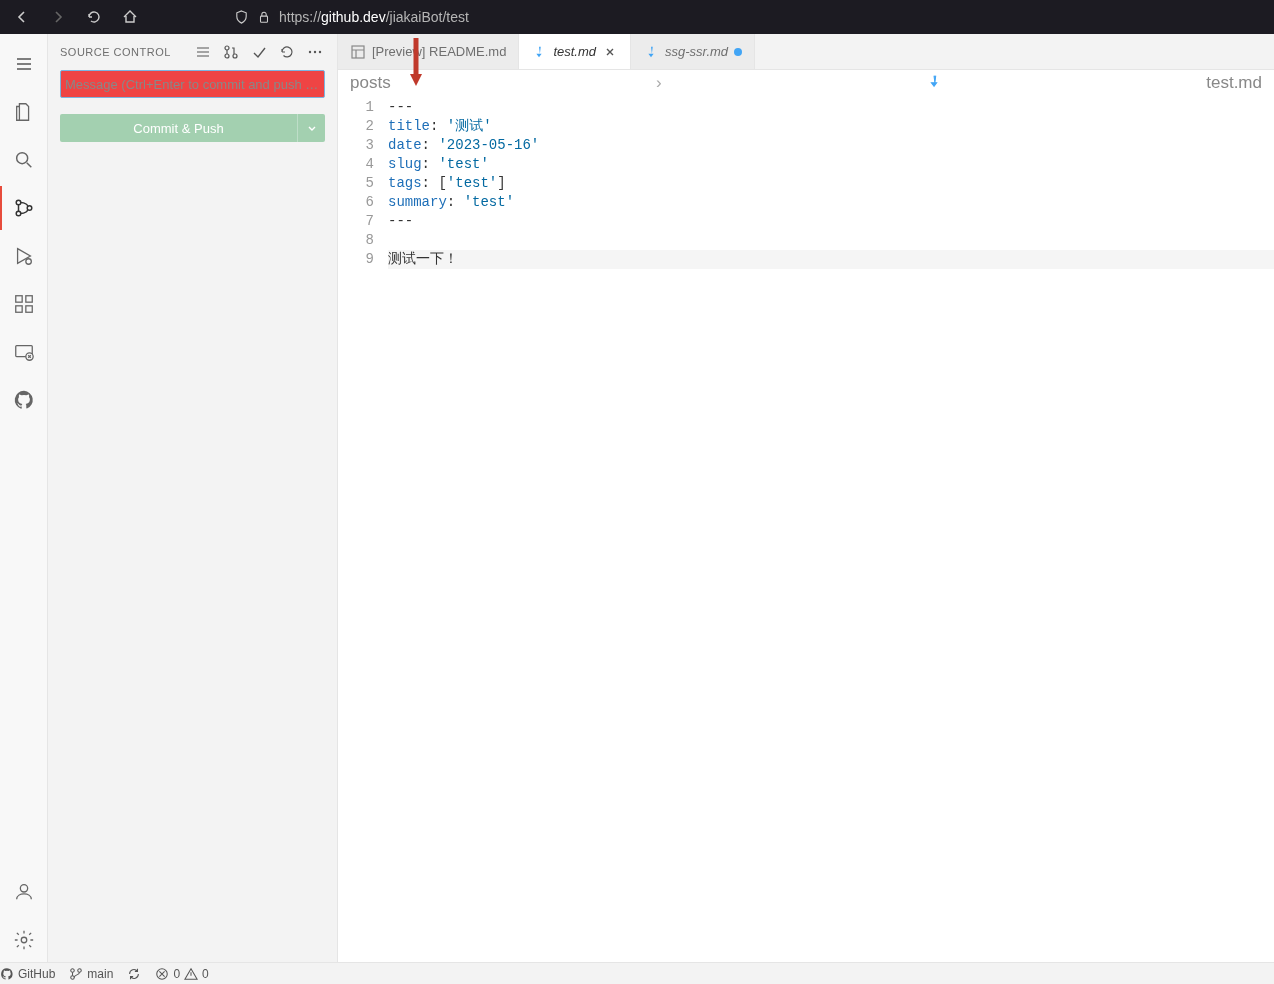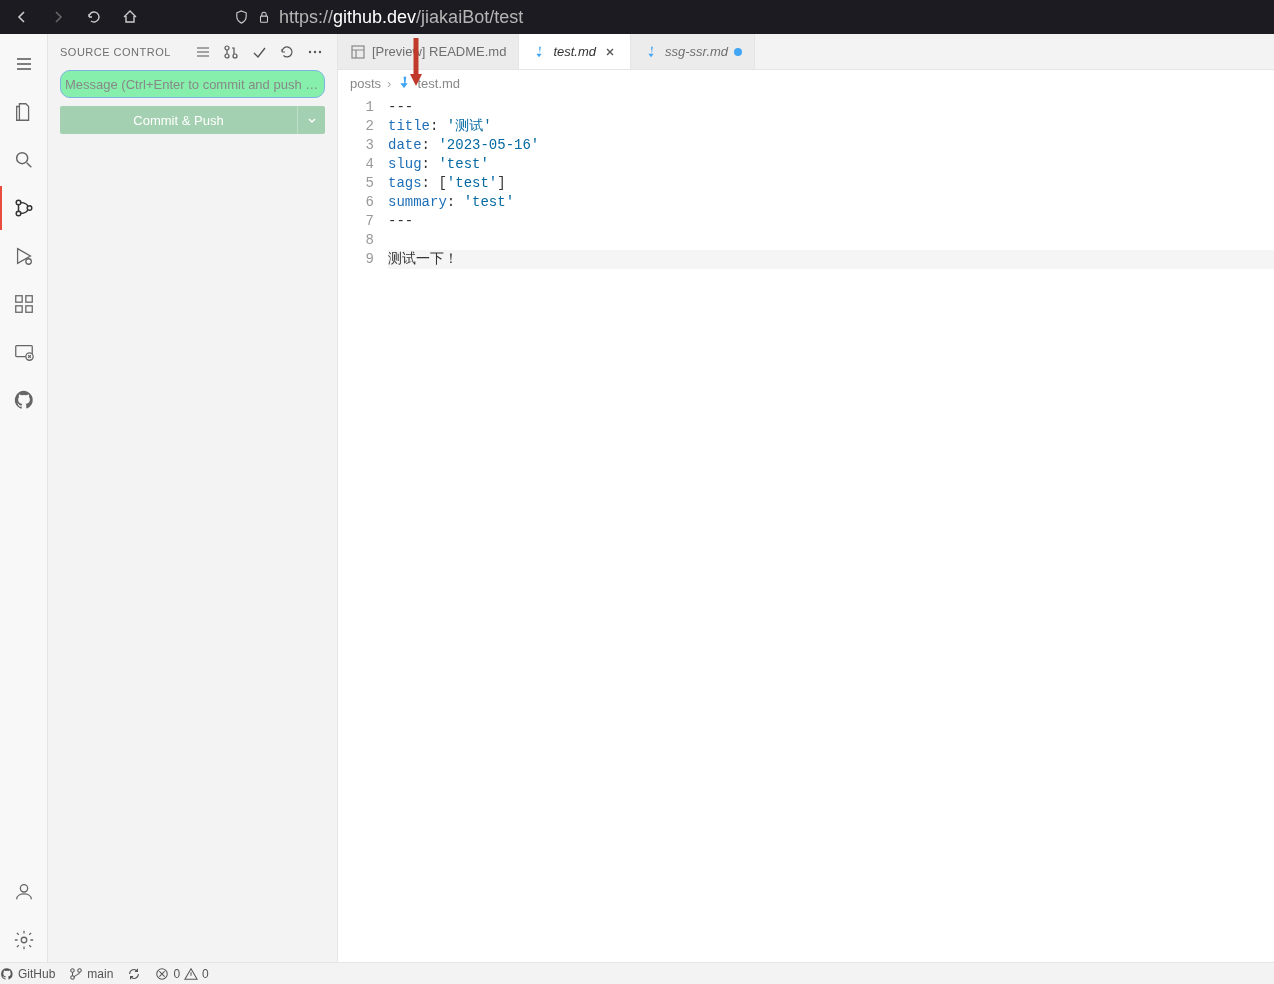--- a/index.html
+++ b/index.html
@@ -2,52 +2,52 @@
 <html><head>
 <meta charset="utf-8">
 <style>
 * { margin: 0; padding: 0; box-sizing: border-box; }
 body { font-family: -apple-system, BlinkMacSystemFont, "Segoe UI", sans-serif; font-size: 13px; color: #333; background: #fff; height: 100vh; overflow: hidden; }
 
 .browser-bar { height: 34px; background: #1c1b22; display: flex; align-items: center; padding: 0 10px; gap: 12px; }
 .browser-bar svg { display: block; }
 .nav-btn { width: 24px; height: 24px; display: flex; align-items: center; justify-content: center; cursor: pointer; }
 .url-bar { flex: 1; display: flex; align-items: center; gap: 8px; padding-left: 80px; }
-.url-text { color: #b5b5b5; font-size: 18px; white-space: nowrap; }
+.url-text { color: #b5b5b5; font-size: 14px; white-space: nowrap; }
 .url-text .domain { color: #fff; }
 
 .app { display: flex; height: calc(100vh - 34px - 22px); }
 
 .activity-bar { width: 48px; background: #f8f8f8; border-right: 1px solid #e5e5e5; display: flex; flex-direction: column; align-items: center; padding-top: 8px; gap: 4px; }
 .activity-item { width: 48px; height: 44px; display: flex; align-items: center; justify-content: center; cursor: pointer; position: relative; }
 .activity-item.active::before { content: ''; position: absolute; left: 0; top: 0; bottom: 0; width: 2px; background: #e74c3c; }
 .activity-spacer { flex: 1; }
 
 .sidebar { width: 290px; background: #f3f3f3; display: flex; flex-direction: column; border-right: 1px solid #e5e5e5; }
 .sidebar-header { height: 36px; display: flex; align-items: center; justify-content: space-between; padding: 0 12px; font-size: 11px; color: #6f6f6f; letter-spacing: 0.5px; }
 .sidebar-header-actions { display: flex; gap: 8px; }
 .sidebar-header-actions .hdr-icon { width: 20px; height: 20px; display: flex; align-items: center; justify-content: center; cursor: pointer; }
 
 .scm-body { padding: 0 12px; }
-.commit-input { width: 100%; height: 28px; border: 1px solid #7bb5e0; background: #86efac; padding: 0 4px; font-size: 13px; color: #333; outline: none; border-radius: 10px; }
+.commit-input { width: 100%; height: 28px; border: 1px solid #7bb5e0; background: #ef4444; padding: 0 4px; font-size: 13px; color: #333; outline: none; border-radius: 2px; }
 .commit-input::placeholder { color: #888; }
-.commit-btn-row { margin-top: 8px; display: flex; }
+.commit-btn-row { margin-top: 16px; display: flex; }
 .commit-btn { flex: 1; height: 28px; background: #a3d0b0; color: #fff; border: none; font-size: 13px; border-radius: 2px 0 0 2px; cursor: pointer; }
 .commit-dd { width: 28px; height: 28px; background: #a3d0b0; border: none; border-left: 1px solid rgba(255,255,255,0.3); border-radius: 0 2px 2px 0; cursor: pointer; display: flex; align-items: center; justify-content: center; }
 
 .editor-area { flex: 1; display: flex; flex-direction: column; min-width: 0; }
 .tabbar { height: 36px; display: flex; background: #f3f3f3; border-bottom: 1px solid #e5e5e5; }
 .tab { display: flex; align-items: center; padding: 0 12px; gap: 6px; font-size: 13px; color: #6f6f6f; background: #ececec; border-right: 1px solid #e5e5e5; cursor: pointer; white-space: nowrap; position: relative; }
 .tab.active { background: #fff; color: #333; }
 .tab.modified { font-style: italic; }
 .tab .close { width: 16px; height: 16px; display: flex; align-items: center; justify-content: center; }
 .tab .dot { width: 8px; height: 8px; border-radius: 50%; background: #42a5f5; }
 .tab-icon { width: 16px; height: 16px; display: flex; align-items: center; justify-content: center; }
 
-.breadcrumb { height: 26px; display: flex; align-items: center; padding: 0 12px; gap: 6px; font-size: 13px; color: #888; background: #fff; }
+.breadcrumb { height: 26px; display: flex; align-items: center; padding: 0 12px; gap: 6px; font-size: 17px; color: #888; background: #fff; justify-content: space-between; }
 .breadcrumb .sep { color: #aaa; }
 .breadcrumb .mdicon { color: #42a5f5; }
 
 .editor { flex: 1; display: flex; background: #fff; font-family: "Consolas", "Courier New", monospace; font-size: 14px; position: relative; }
 .gutter { width: 50px; text-align: right; padding: 2px 14px 0 0; color: #999; user-select: none; }
 .gutter div { height: 19px; line-height: 19px; }
 .code { flex: 1; padding-top: 2px; }
 .code-line { height: 19px; line-height: 19px; white-space: pre; }
 .code-line.current { background: #f5f5f5; }
 .k { color: #1e6fb8; }

